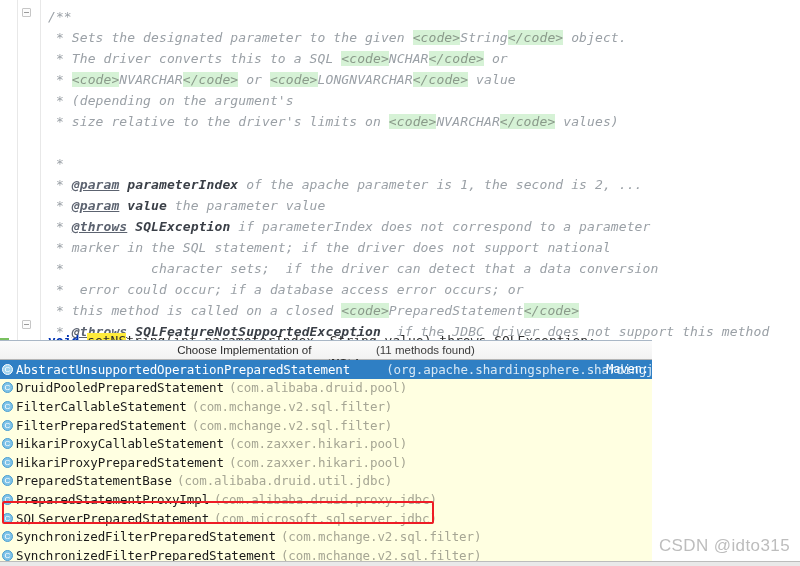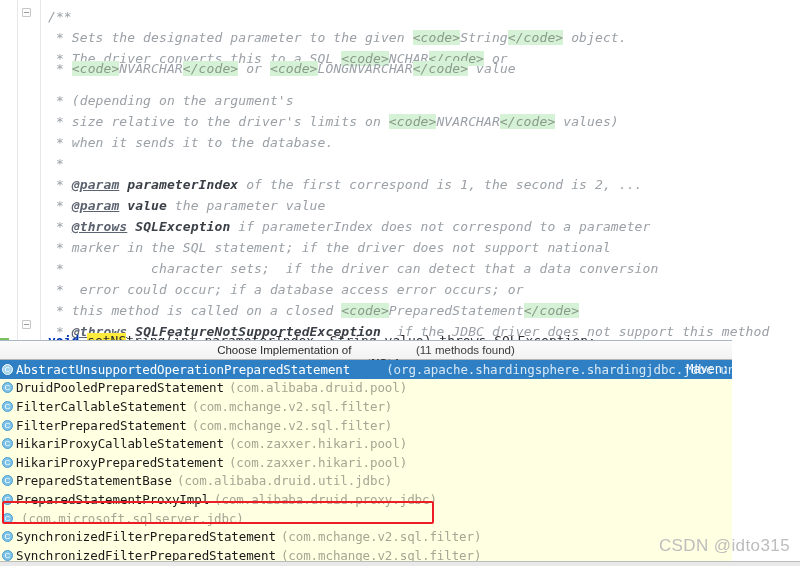--- a/index.html
+++ b/index.html
@@ -114,21 +114,21 @@
     left: 0; top: 338px;
     width: 9px; height: 5px;
     background: #62b543;
     opacity: .85;
   }
 
   
   #popup {
     position: absolute;
     left: 0; top: 340px;
-    width: 732px;
+    width: 652px;
     height: 226px;
     background: #000000;
     border: 1px solid #a9b7c6;
     border-left: none; border-right: none;
     overflow: hidden;
   }
   .popup-header {
     position: relative;
     height: 19px;
     background: linear-gradient(#fbfbfb, #f2f2f2);
@@ -248,31 +248,30 @@
     <div class="fold-col-line"></div>
 
     <div class="code-area">
 
       <div class="cline" style="top:6px;"><span>/**</span></div>
 
       <div class="cline" style="top:27px;"> * Sets the designated parameter to the given <span class="hl">&lt;code&gt;</span>String<span class="hl">&lt;/code&gt;</span> object.</div>
 
       <div class="cline" style="top:48px;"> * The driver converts this to a SQL <span class="hl">&lt;code&gt;</span>NCHAR<span class="hl">&lt;/code&gt;</span> or</div>
 
-      <div class="cline" style="top:58px;"> * <span class="hl">&lt;code&gt;</span>NVARCHAR<span class="hl">&lt;/code&gt;</span> or <span class="hl">&lt;code&gt;</span>LONGNVARCHAR<span class="hl">&lt;/code&gt;</span> value</div>
+      <div class="cline" style="top:69px;"> * <span class="hl">&lt;code&gt;</span>NVARCHAR<span class="hl">&lt;/code&gt;</span> or <span class="hl">&lt;code&gt;</span>LONGNVARCHAR<span class="hl">&lt;/code&gt;</span> value</div>
 
       <div class="cline" style="top:90px;"><span> * (depending on the argument's</span></div>
 
       <div class="cline" style="top:111px;"> * size relative to the driver's limits on <span class="hl">&lt;code&gt;</span>NVARCHAR<span class="hl">&lt;/code&gt;</span> values)</div>
 
-      <div class="cline" style="top:132px;"><span> * when it sends it to the database.</span></div>
 
       <div class="cline" style="top:153px;"><span> *</span></div>
 
-      <div class="cline" style="top:174px;"> * <span class="jdtag">@param</span> <span class="jdname">parameterIndex</span><span> of the first correspond is 1, the second is 2, ...</span></div>
+      <div class="cline" style="top:174px;"> * <span class="jdtag">@param</span> <span class="jdname">parameterIndex</span><span> of the apache parameter is 1, the second is 2, ...</span></div>
 
       <div class="cline" style="top:195px;"> * <span class="jdtag">@param</span> <span class="jdname">value</span><span> the parameter value</span></div>
 
       <div class="cline" style="top:237px;"><span> * marker in the SQL statement; if the driver does not support national</span></div>
 
       <div class="cline" style="top:216px;"> * <span class="jdtag">@throws</span> <span class="jdname">SQLException</span><span> if parameterIndex does not correspond to a parameter</span></div>
 
       <div class="cline" style="top:258px;"><span> *           character sets;  if the driver can detect that a data conversion</span></div>
 
       <div class="cline" style="top:279px;"><span> *  error could occur; if a database access error occurs; or</span></div>
@@ -343,20 +342,21 @@
       </div>
 
       <div class="row">
         <span class="icon-class">C</span>
         <span class="cls-name">PreparedStatementProxyImpl</span>
         <span class="pkg-name">(com.alibaba.druid.proxy.jdbc)</span>
       </div>
 
       <div class="row">
         <span class="icon-class">C</span>
+        <span class="cls-name">SQLServerPreparedStatement</span>
         <span class="pkg-name">(com.microsoft.sqlserver.jdbc)</span>
       </div>
 
       <div class="row">
         <span class="icon-class">C</span>
         <span class="cls-name">SynchronizedFilterPreparedStatement</span>
         <span class="pkg-name">(com.mchange.v2.sql.filter)</span>
       </div>
 
       <div class="row">

